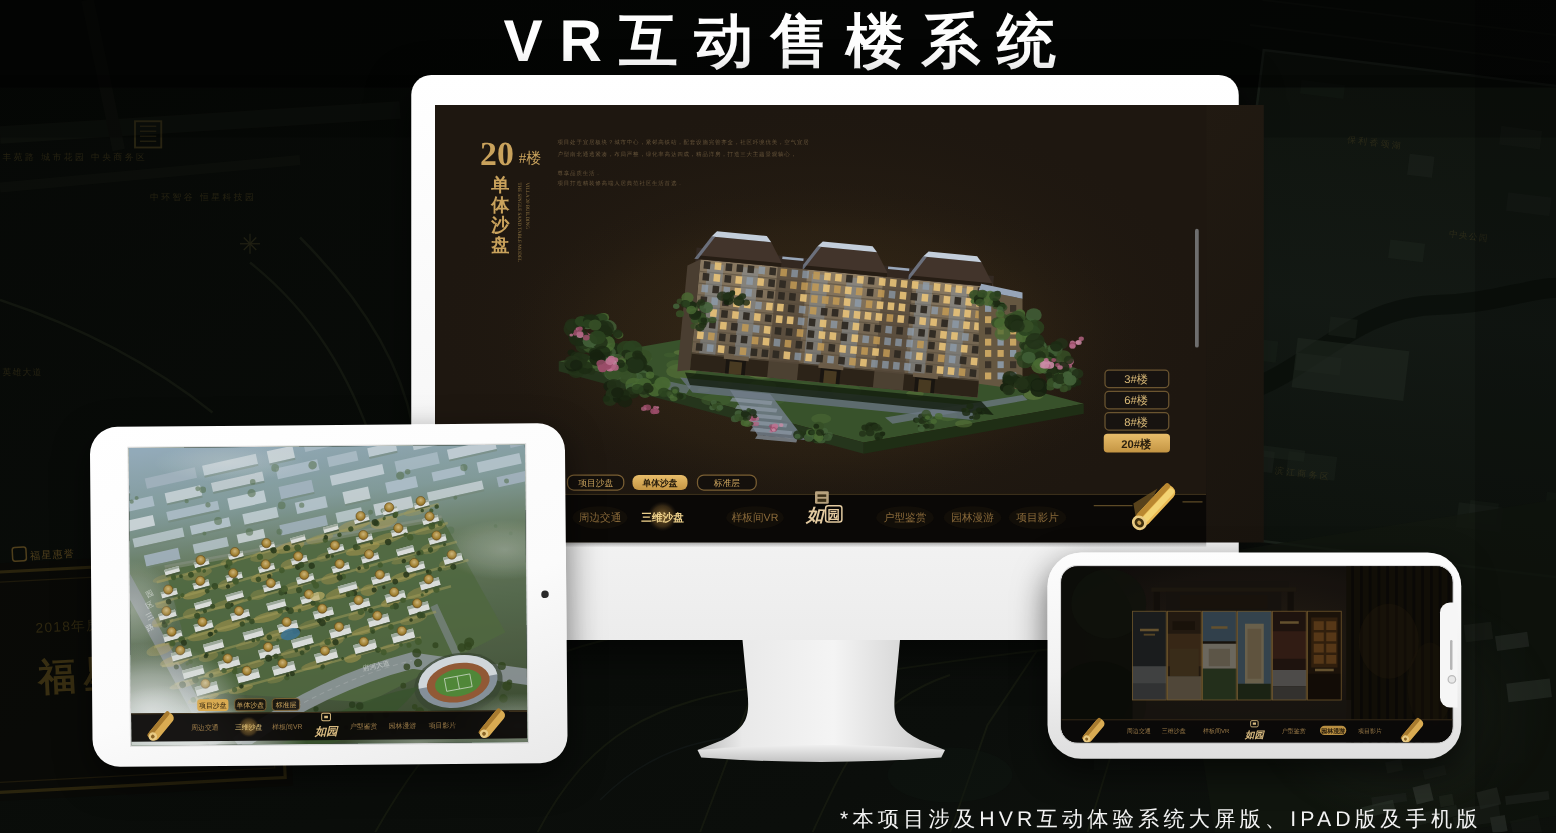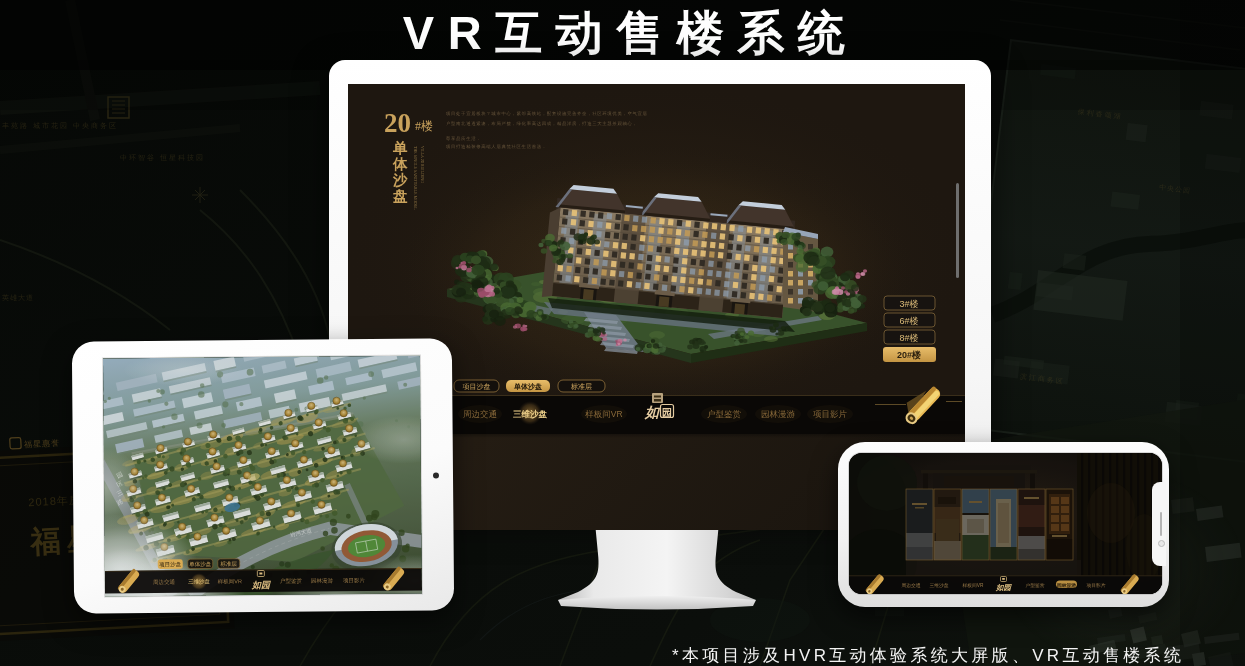--- a/index.html
+++ b/index.html
@@ -185,22 +185,22 @@
     </linearGradient>
     <linearGradient id="baseg" x1="0" y1="0" x2="0" y2="1">
       <stop offset="0" stop-color="#efefef"></stop>
           <stop offset="1" stop-color="#c2c2c2"></stop>
     </linearGradient>
   </defs>
   <path d="M94,0 L220,0 L216,42 C214,62 217,70 236,80 L256,88 L58,88 L78,80 C97,70 100,62 98,42 Z" fill="url(#standg)"></path>
   <path d="M58,88 Q157,80 256,88 L253,94 Q157,101 61,94 Z" fill="url(#baseg)"></path>
 </svg>
 
-<div id="mscreen" class="abs" style="left:348px;top:84px;width:617px;height:446px;
-  background:linear-gradient(135deg,#18130e 0%,#241c13 45%,#19140e 100%);overflow:hidden;">
+<div id="mscreen" class="abs" style="left:348px;top:84px;width:617px;height:350px;
+  background:linear-gradient(135deg,#18130e 0%,#241c13 45%,#19140e 100%);overflow:hidden;padding-left:46px;">
 <svg width="617" height="350" viewBox="0 0 617 350" style="position:absolute;left:0;top:0;">
   <defs>
     <radialGradient id="glow" cx="0.5" cy="0.5" r="0.5">
       <stop offset="0" stop-color="#8a6a33" stop-opacity="0.95"></stop>
       <stop offset="0.7" stop-color="#57411f" stop-opacity="0.55"></stop>
       <stop offset="1" stop-color="#2a2013" stop-opacity="0"></stop>
     </radialGradient>
     <linearGradient id="goldbtn" x1="0" y1="0" x2="0" y2="1">
       <stop offset="0" stop-color="#e8bd6a"></stop>
             <stop offset="1" stop-color="#c49543"></stop>
@@ -2100,15 +2100,15 @@
 </g>
 </svg>
 </div>
 
 <div class="abs" style="left:1152px;top:482px;width:14px;height:84px;border-radius:8px 0 0 8px;background:#f6f6f6;"></div>
 
 <div class="abs" style="left:1160px;top:512px;width:2px;height:24px;border-radius:2px;background:#b5b5b5;"></div>
 
 <div class="abs" style="left:1158px;top:540px;width:5px;height:5px;border-radius:50%;border:1px solid #bbb;background:#e8e8e8;"></div>
 
-<div class="abs" style="left:672px;top:644px;color:#f3f3f3;font-size:17px;letter-spacing:3.3px;">*本项目涉及HVR互动体验系统大屏版、VR互动售楼系统</div>
+<div class="abs" style="left:672px;top:644px;color:#f3f3f3;font-size:17px;letter-spacing:3.3px;">*本项目涉及HVR互动体验系统大屏版、IPAD版及手机版</div>
 
 </div>
 
 </body></html>

